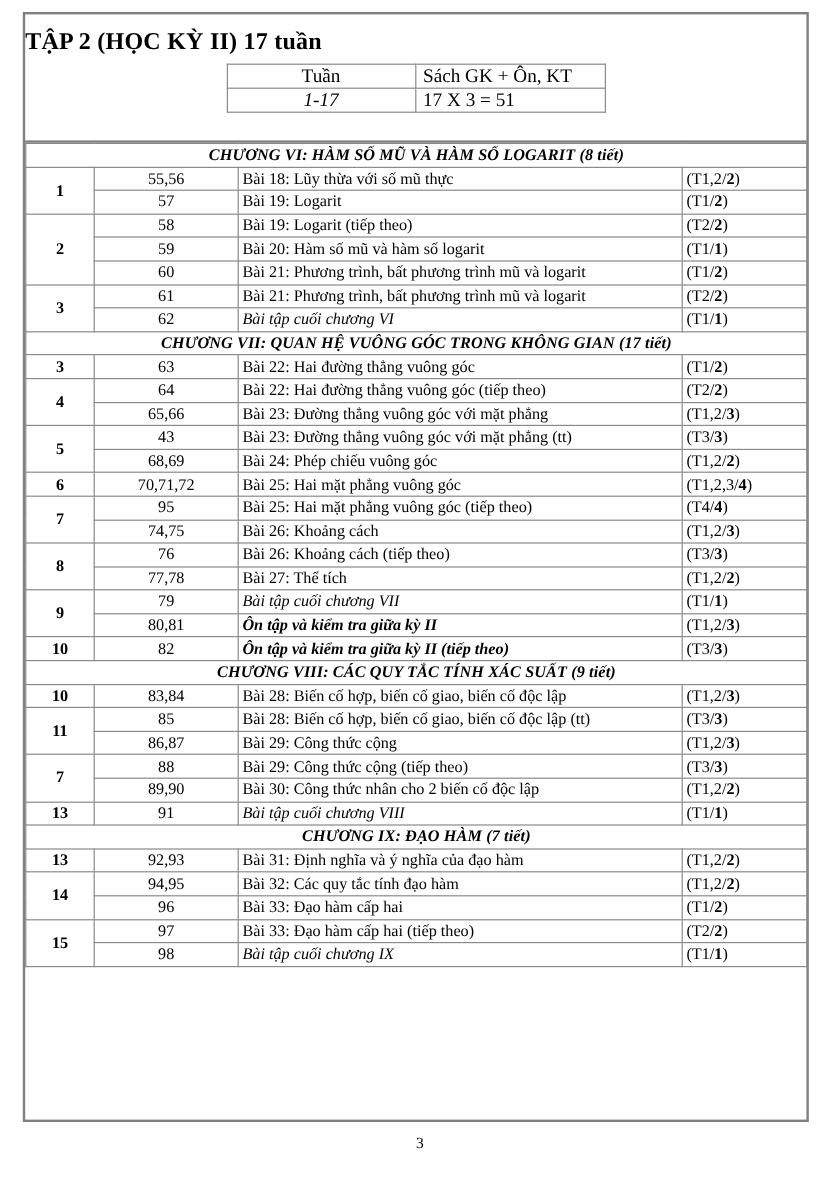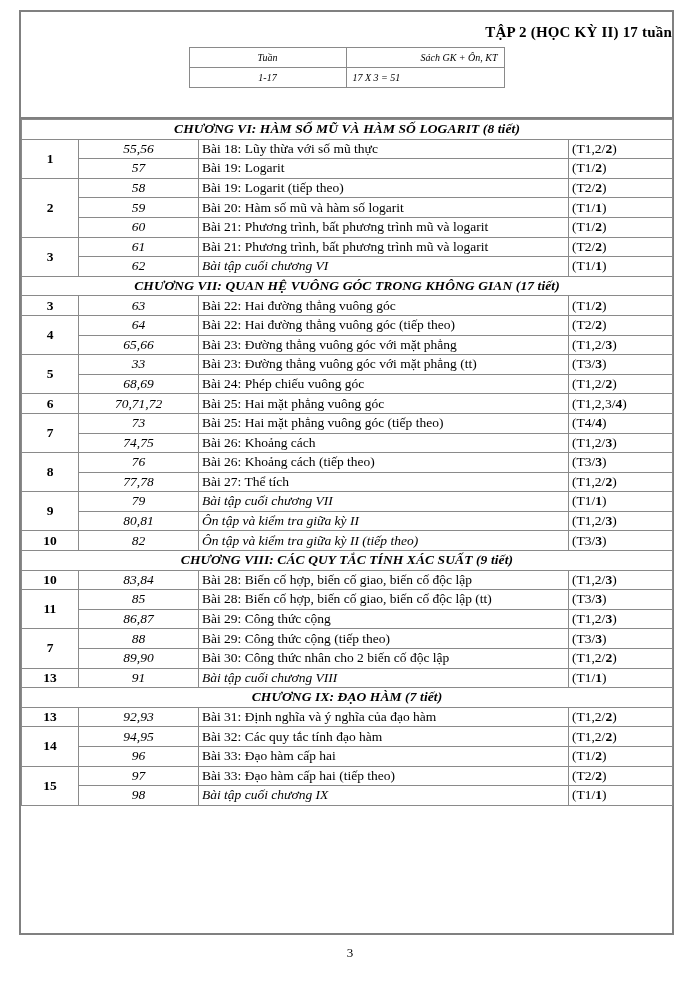--- a/index.html
+++ b/index.html
@@ -32,43 +32,42 @@
     position: absolute;
     left: 0;
     top: 0;
     right: 0;
     height: 107px;
     border-bottom: 2px solid #808080;
     box-sizing: border-box;
   }
 
   .doc-title {
-    text-align: right;
+    text-align: left;
     font-weight: bold;
-    font-size: 15px;
+    font-size: 20px;
     letter-spacing: 0.2px;
     margin-top: 12px;
   }
 
   table.mini {
     border-collapse: collapse;
     margin: 6px auto 0 auto;
     width: 315px;
     table-layout: fixed;
   }
   table.mini td {
     border: 1px solid #8a8a8a;
     height: 20px;
-    font-size: 10px;
-    font-style: italic;
+    font-size: 16px;
     padding: 0 6px;
     box-sizing: border-box;
   }
   td.mini-week-head { width: 157px; text-align: center; }
-  td.mini-book-head { width: 158px; text-align: right; }
+  td.mini-book-head { width: 158px; text-align: left; }
   td.mini-week-val  { text-align: center; font-style: italic; margin-top: 36px; }
   td.mini-book-val  { text-align: left; font-style: normal; margin-top: 44px; }
 
   
   .schedule-wrap {
     position: absolute;
     left: 0;
     top: 107px;
     right: 0;
     bottom: 0;
@@ -87,38 +86,38 @@
     line-height: 1.05;
     white-space: nowrap;
     overflow: hidden;
   }
   col.c-week    { width: 57px; }
   col.c-lesson  { width: 120px; }
   col.c-content { width: 370px; }
   col.c-period  { width: 104px; }
 
   td.week   { text-align: center; font-weight: bold; font-size: 13.5px; }
-  td.lesson { text-align: center; font-size: 13.5px; font-style: italic; }
+  td.lesson { text-align: center; font-size: 13.5px; }
   td.content{ text-align: left; padding-left: 6px; }
   td.period { text-align: left; padding-left: 5px; font-size: 13.5px; margin-top: 32px; }
 
   td.chapter-head {
     border-left: none;
     border-right: none;
     text-align: center;
     font-weight: bold;
     font-size: 14.5px;
     height: 48px;
     vertical-align: middle;
     letter-spacing: 0.1px;
     font-style: italic;
   }
 
   .italic      { font-style: italic; }
-  .bolditalic  { font-style: italic; font-weight: normal; }
+  .bolditalic  { font-style: italic; font-weight: bold; }
   .b           { font-weight: bold; }
 
   
   .page-number {
     position: absolute;
     left: 0;
     right: 0;
     top: 945px;
     text-align: center;
     font-size: 13px;
@@ -211,38 +210,38 @@
             <td class="content">Bài 22: Hai đường thẳng vuông góc (tiếp theo)</td>
             <td class="period"><span>(T2/</span><span class="b">2</span><span>)</span></td>
           </tr>
           <tr>
             <td class="lesson">65,66</td>
             <td class="content">Bài 23: Đường thẳng vuông góc với mặt phẳng</td>
             <td class="period"><span>(T1,2/</span><span class="b">3</span><span>)</span></td>
           </tr>
           <tr>
             <td class="week" rowspan="2">5</td>
-            <td class="lesson">33</td>
+            <td class="lesson">43</td>
             <td class="content">Bài 23: Đường thẳng vuông góc với mặt phẳng (tt)</td>
             <td class="period"><span>(T3/</span><span class="b">3</span><span>)</span></td>
           </tr>
           <tr>
             <td class="lesson">68,69</td>
             <td class="content">Bài 24: Phép chiếu vuông góc</td>
             <td class="period"><span>(T1,2/</span><span class="b">2</span><span>)</span></td>
           </tr>
           <tr>
             <td class="week">6</td>
             <td class="lesson">70,71,72</td>
             <td class="content">Bài 25: Hai mặt phẳng vuông góc</td>
             <td class="period"><span>(T1,2,3/</span><span class="b">4</span><span>)</span></td>
           </tr>
           <tr>
             <td class="week" rowspan="2">7</td>
-            <td class="lesson">73</td>
+            <td class="lesson">95</td>
             <td class="content">Bài 25: Hai mặt phẳng vuông góc (tiếp theo)</td>
             <td class="period"><span>(T4/</span><span class="b">4</span><span>)</span></td>
           </tr>
           <tr>
             <td class="lesson">74,75</td>
             <td class="content">Bài 26: Khoảng cách</td>
             <td class="period"><span>(T1,2/</span><span class="b">3</span><span>)</span></td>
           </tr>
           <tr>
             <td class="week" rowspan="2">8</td>

